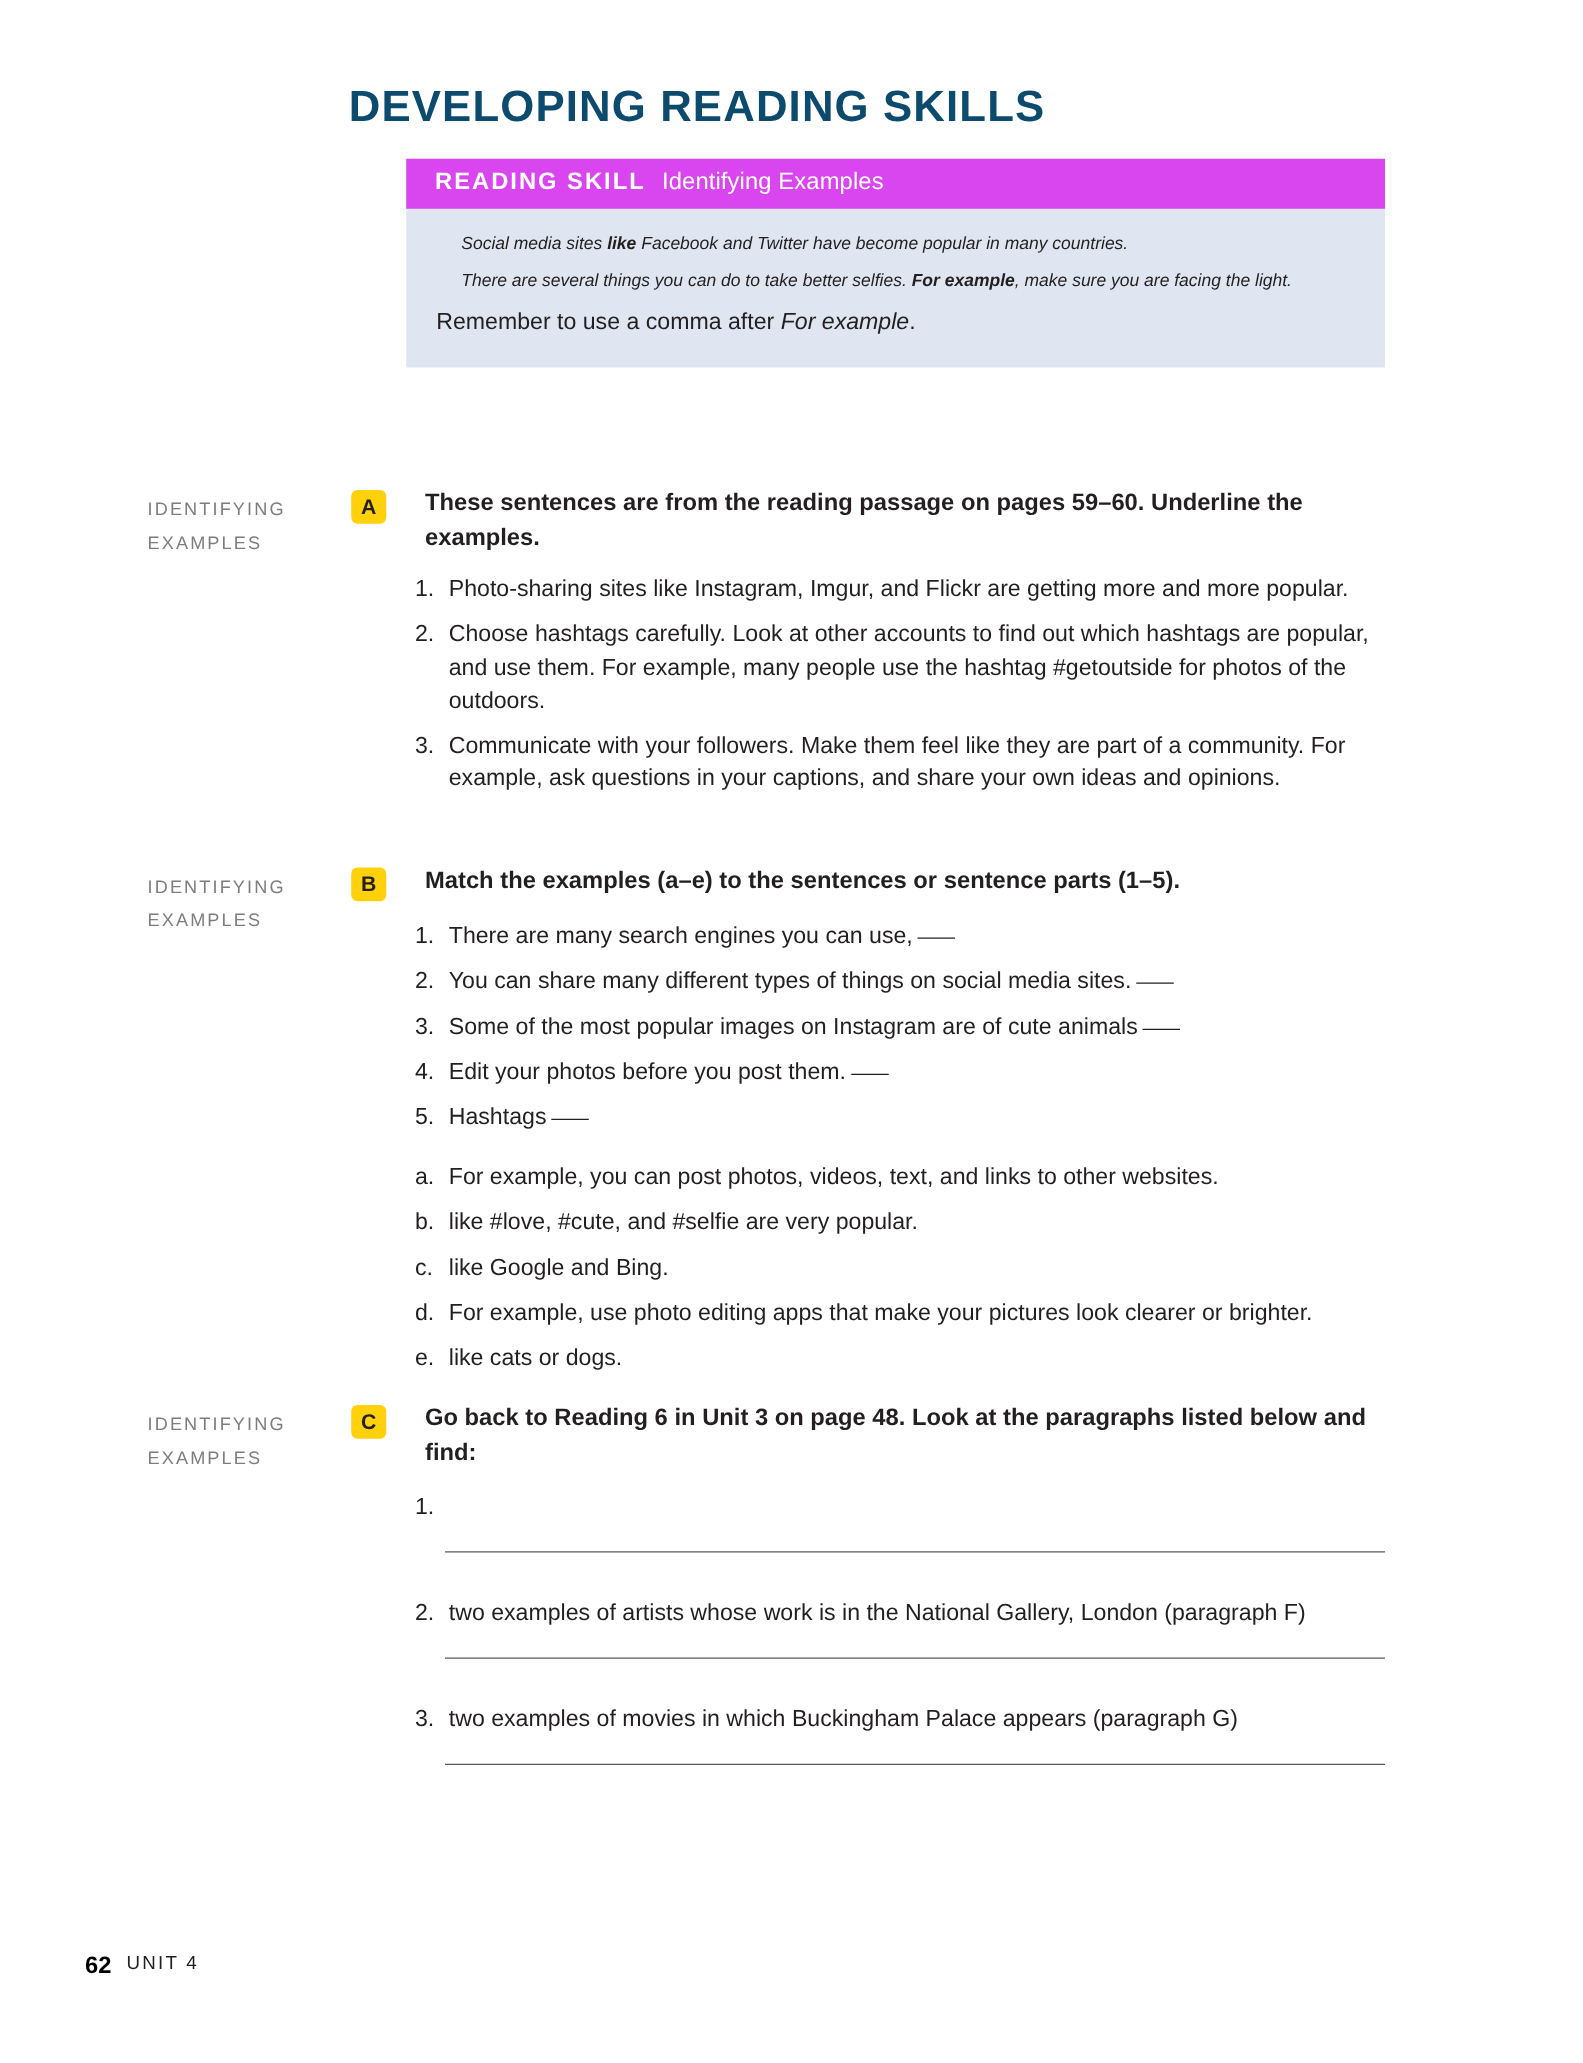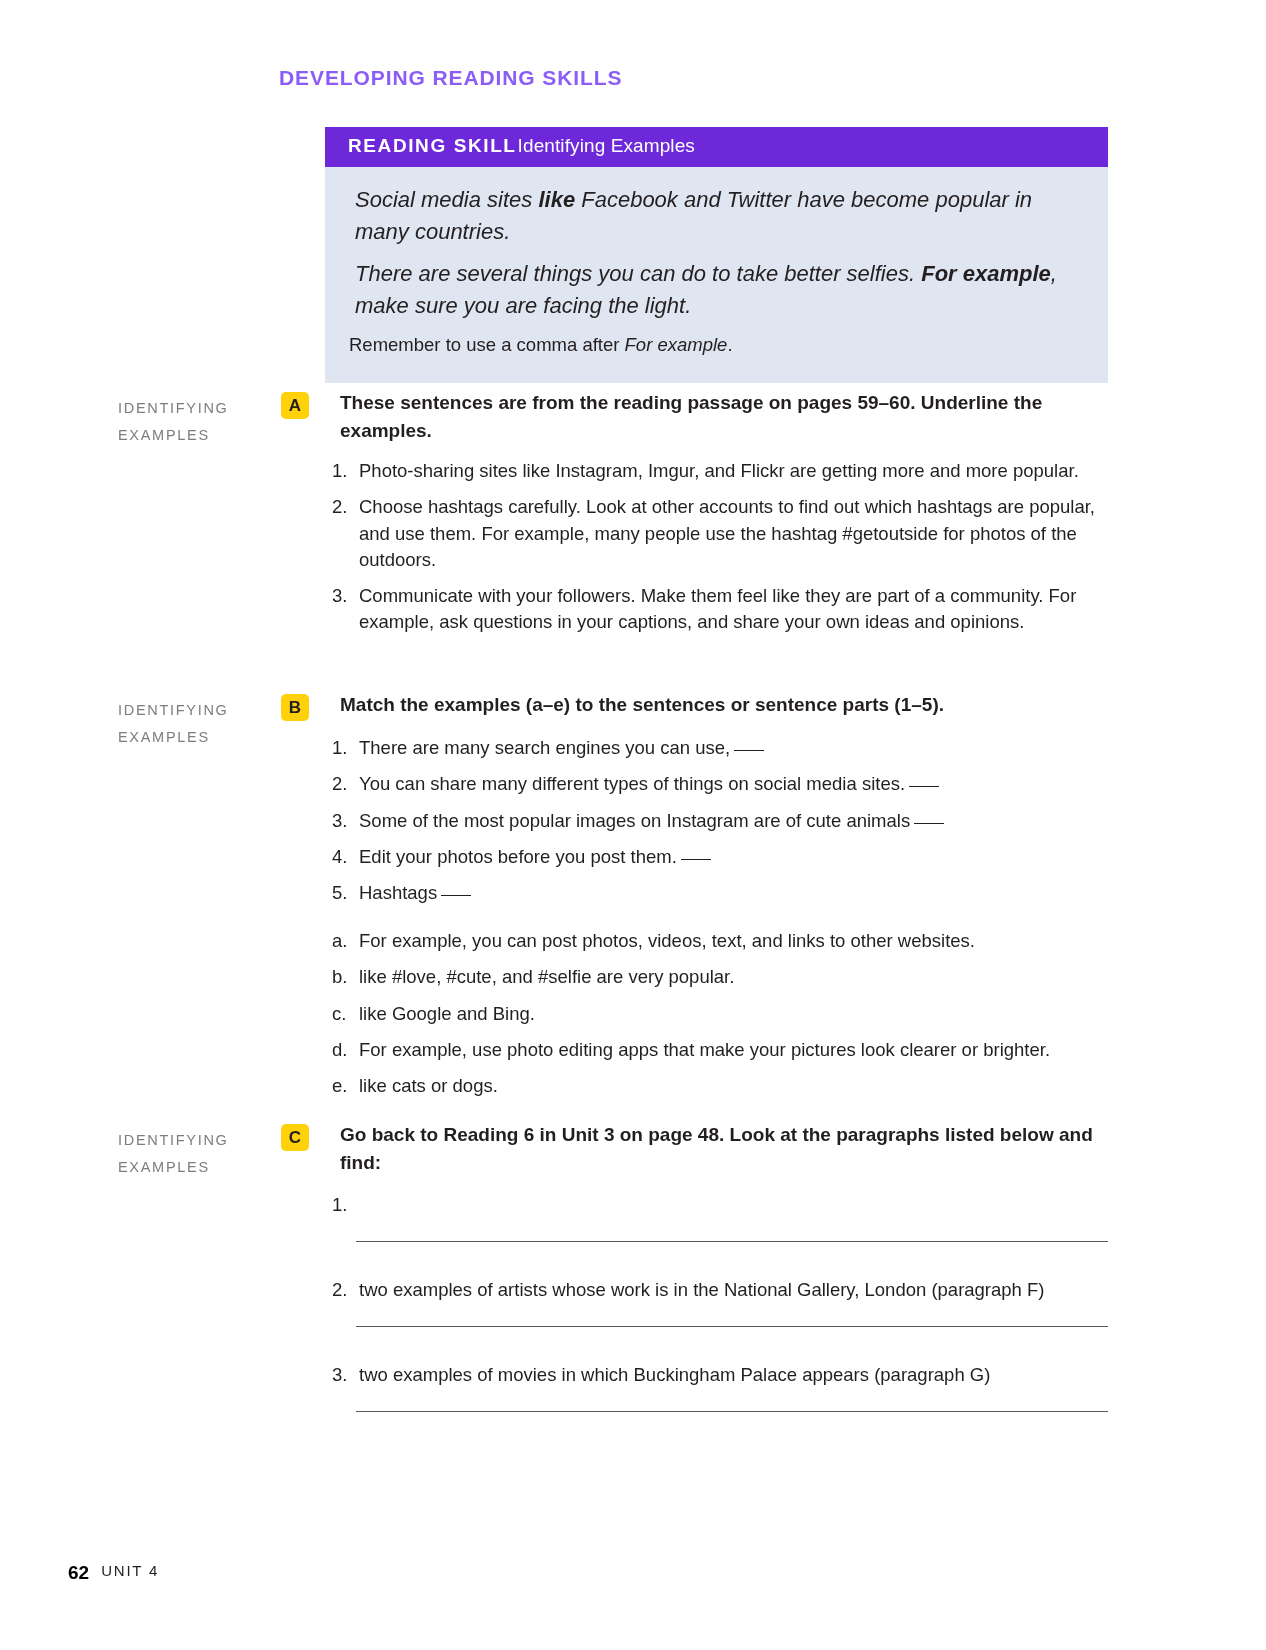--- a/index.html
+++ b/index.html
@@ -22,43 +22,43 @@
     width: 1266px;
     height: 1650px;
     padding: 0;
   }
 
   
   .page-title {
     position: absolute;
     left: 279px;
     top: 66px;
-    font-size: 21px;
+    font-size: 35px;
     font-weight: bold;
     letter-spacing: 0.9px;
-    color: #8b5cf6;
+    color: #0c4a6e;
   }
 
   
   .skill-box {
     position: absolute;
     left: 325px;
     top: 127px;
     width: 783px;
     background: #dfe5f1;
     padding-bottom: 24px;
   }
 
   .skill-header {
-    background: #6d28d9;
+    background: #d946ef;
     color: #ffffff;
     padding: 8px 23px 10px 23px;
     display: flex;
     align-items: baseline;
-    gap: 1px;
+    gap: 13px;
     text-align: center;
   }
 
   .skill-header-label {
     font-size: 19px;
     font-weight: bold;
     letter-spacing: 1.6px;
   }
 
   .skill-header-title {
@@ -72,23 +72,23 @@
   }
 
   .skill-line {
     font-size: 18.5px;
     line-height: 1.47;
     margin-bottom: 9px;
   }
 
   .skill-example {
     font-style: italic;
-    font-size: 22px;
+    font-size: 14px;
     line-height: 1.47;
-    margin-left: 6px;
+    margin-left: 20px;
     margin-bottom: 9px;
   }
 
   .skill-example b { font-weight: bold; font-style: italic; }
 
   .skill-line-last { margin-bottom: 0; }
   .skill-line i { font-style: italic; }
 
   
   .exercise {

